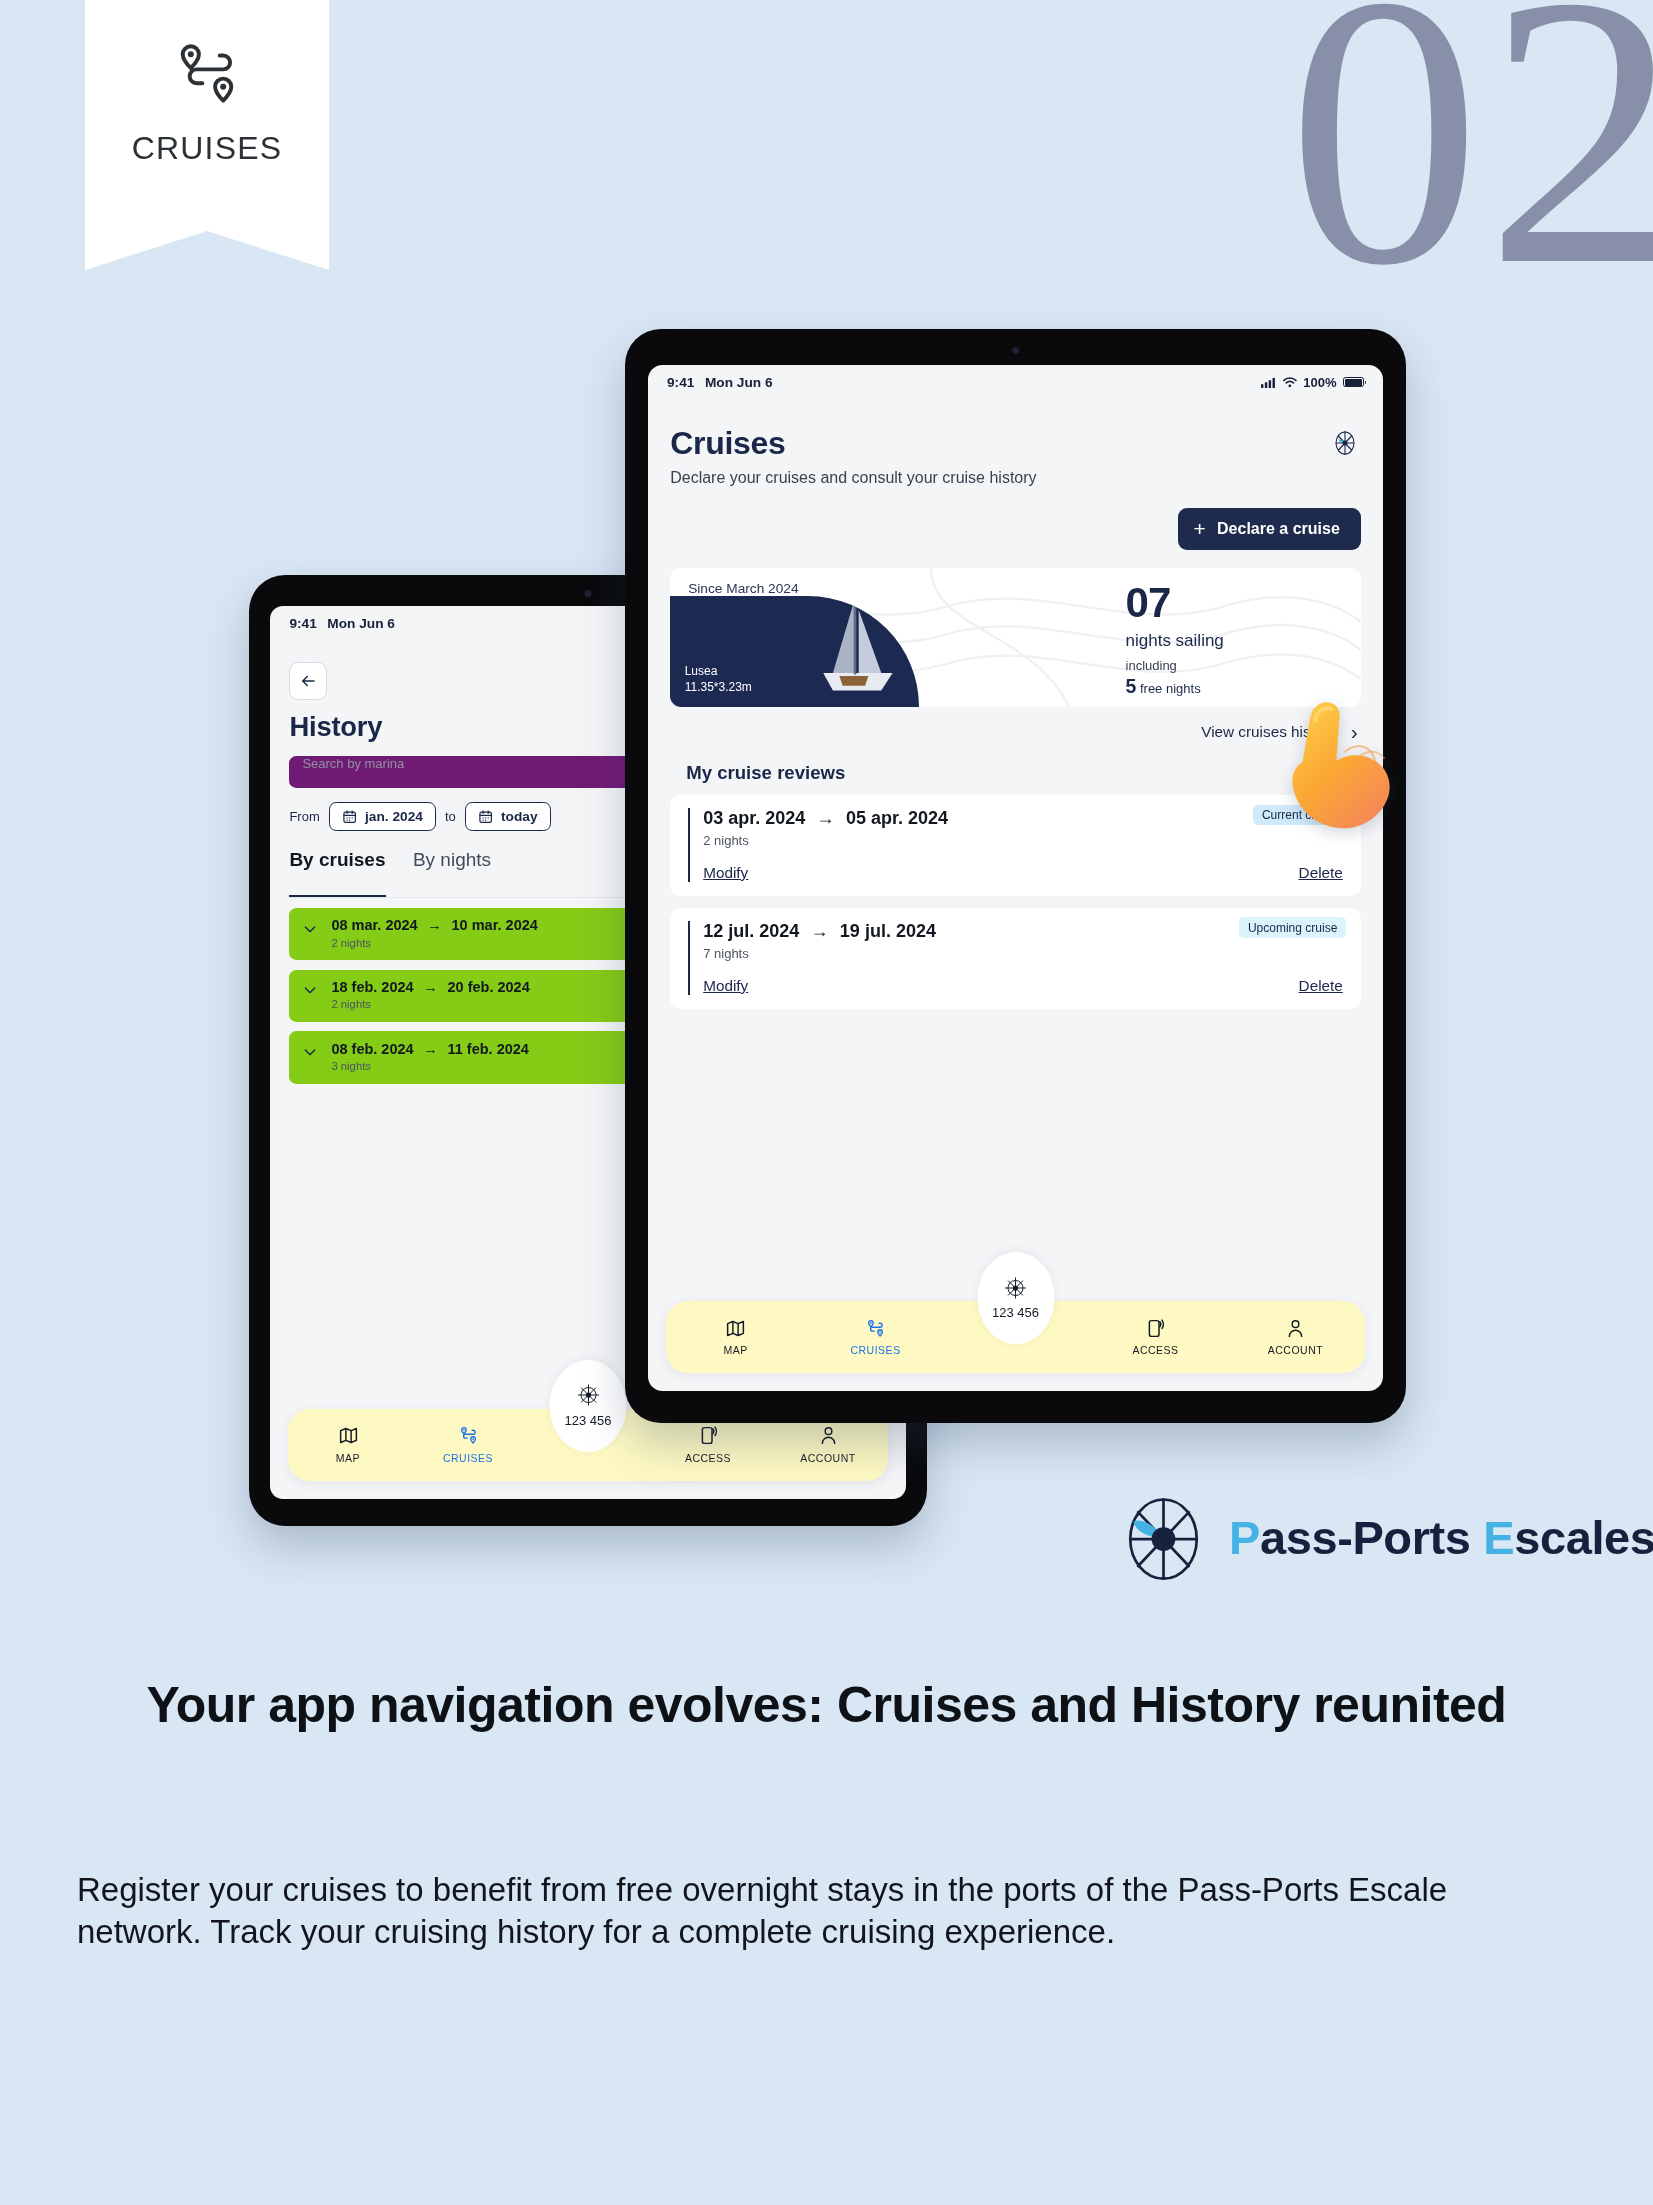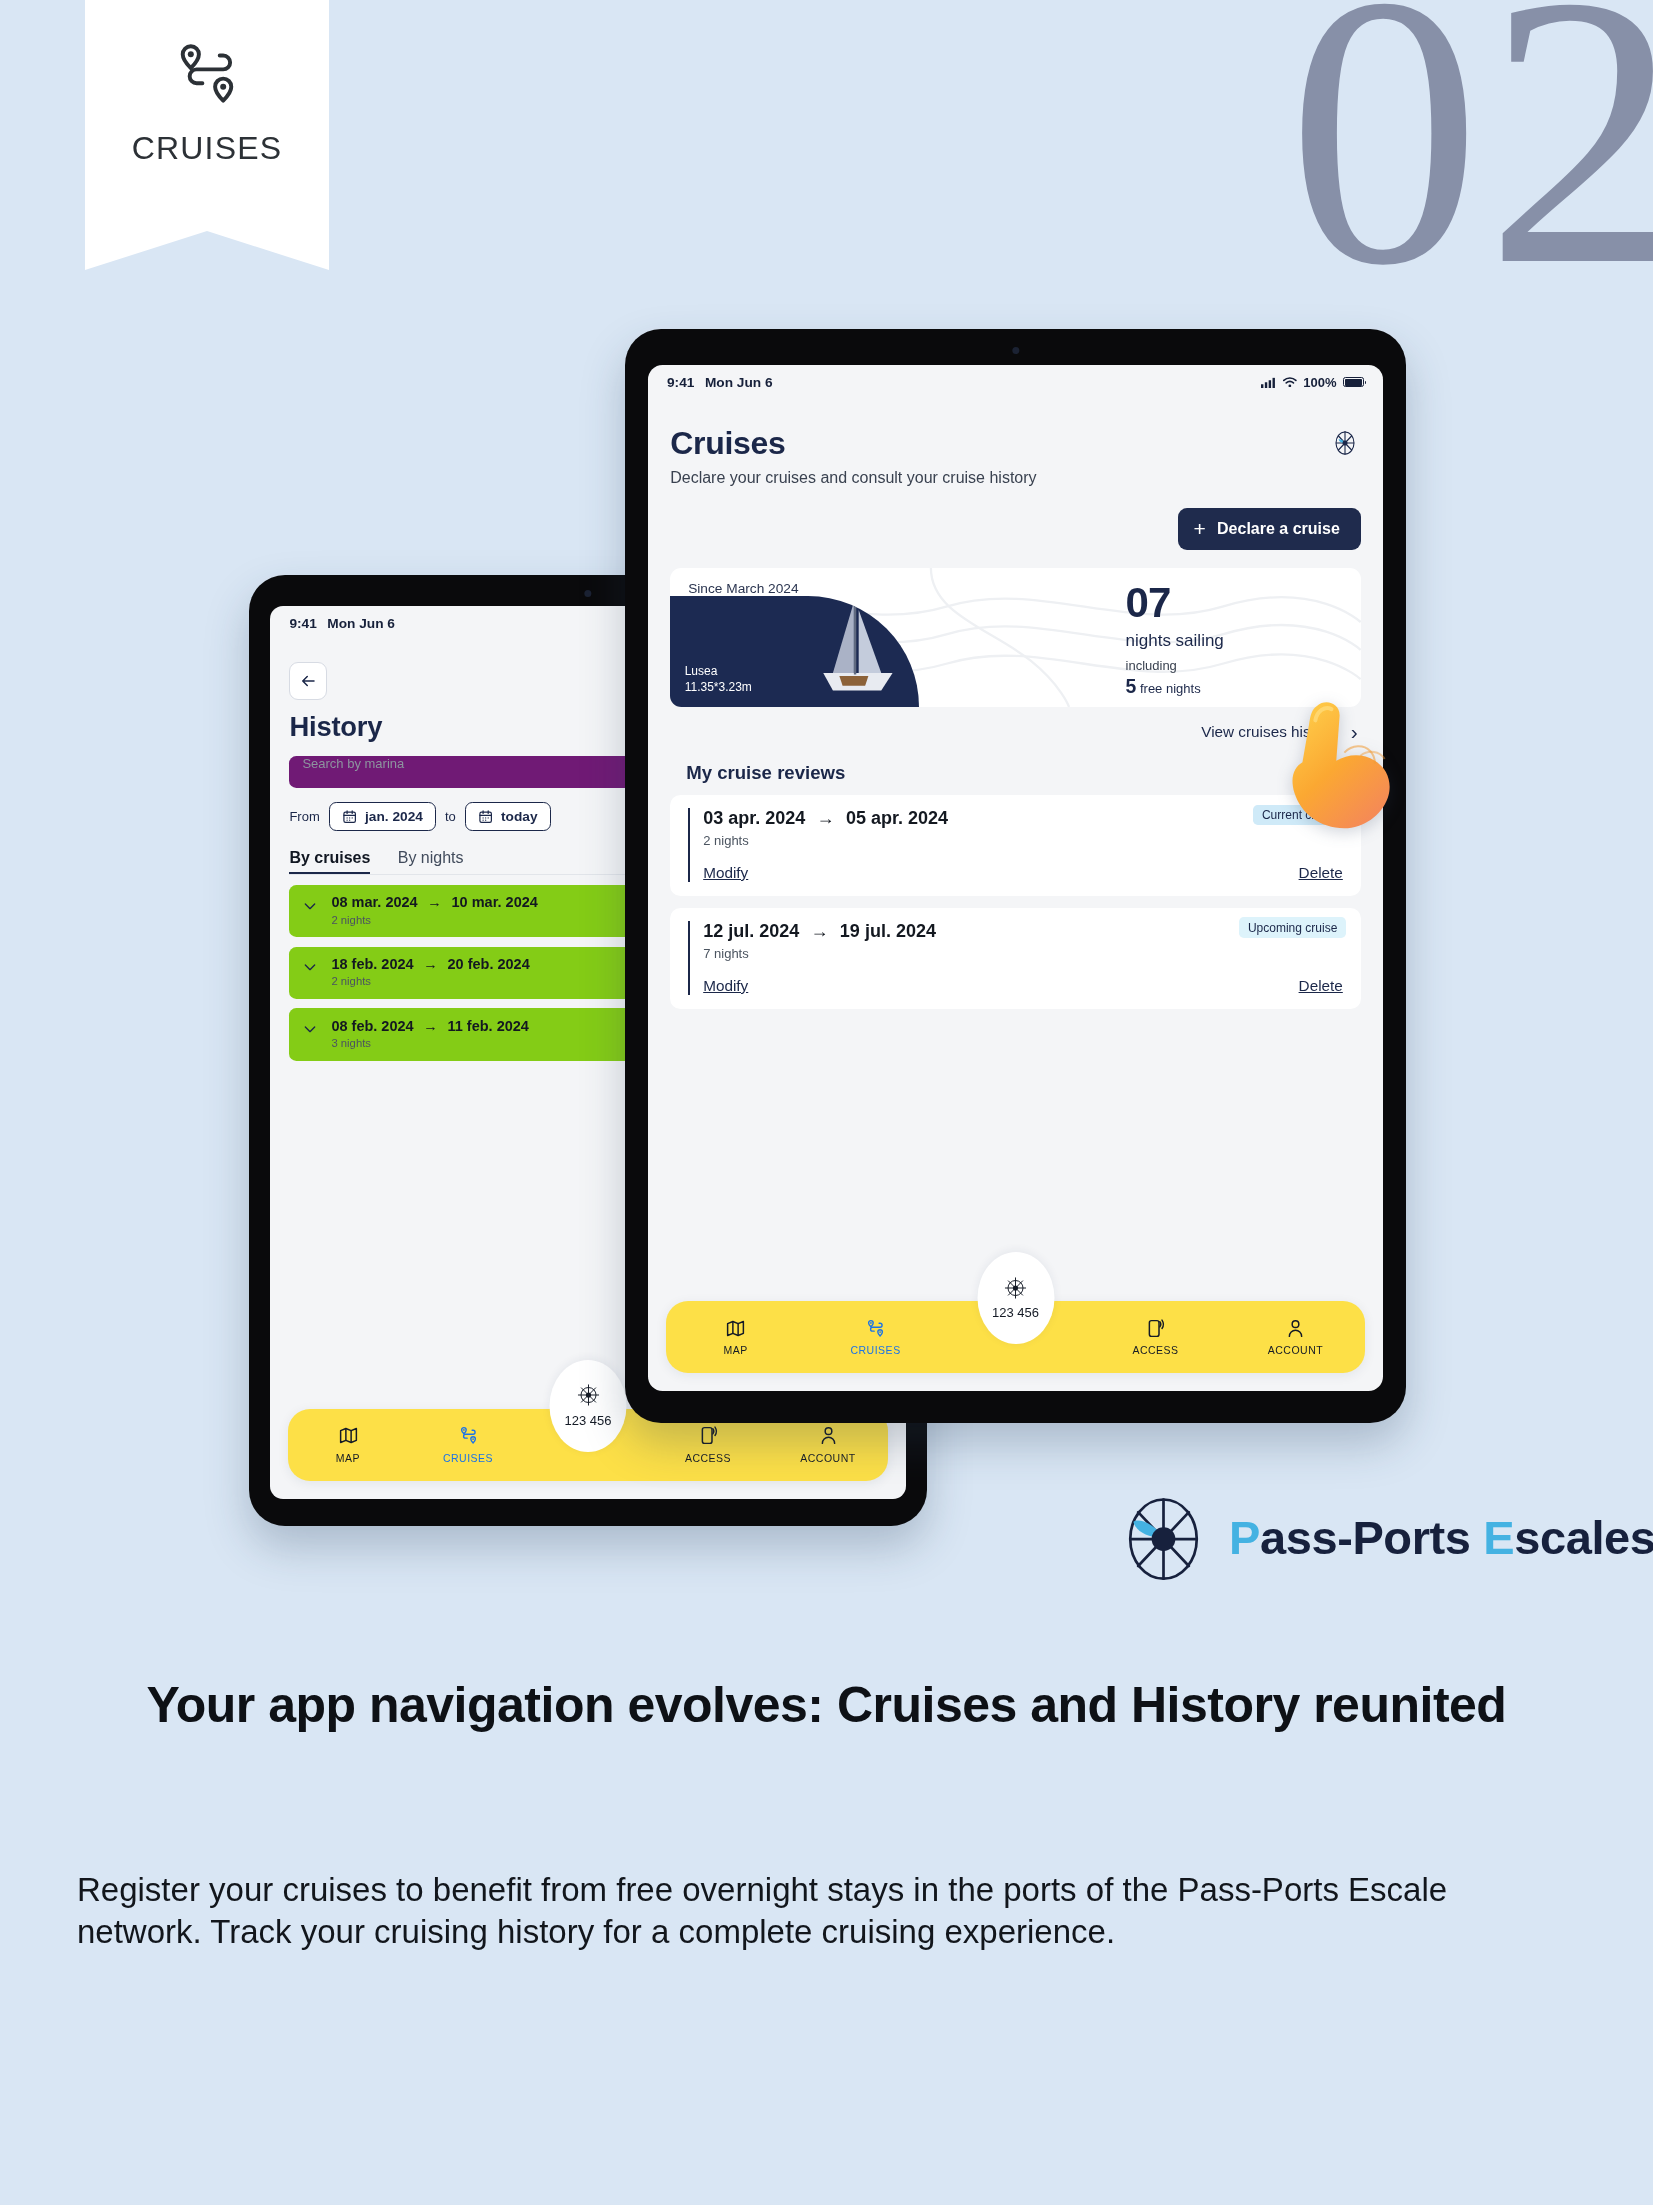--- a/index.html
+++ b/index.html
@@ -253,21 +253,21 @@
   .info-circ {
     width:19.4px;height:19.4px;border:1.3px solid #1b2749;border-radius:50%;
     display:flex;align-items:center;justify-content:center;
     font-size:12px;color:#1b2749;font-family:"Liberation Serif",serif;font-style:italic;
   }
 
   
   .navwrap { position:absolute; left:0; right:0; bottom: 18px; }
   .navbar {
     margin: 0 18px;
-    background:#fde047;
+    background:#fef9c3;
     border-radius: 22px;
     height: 72px;
     display:flex;
     align-items:center;
     box-shadow: 0 2.4px 11.3px rgba(30,45,80,.08);
   }
   .navitem {
     flex:1;
     display:flex; flex-direction:column; align-items:center; gap:5.7px;
     cursor:pointer;
@@ -316,21 +316,21 @@
     background:#ffffff;
     border:1.1px solid #1b2749;
     border-radius: 7.3px;
     padding: 5.7px 12px;
     display:flex; align-items:center; gap:8px;
     font-size: 13.7px; font-weight:600; color:#1b2749;
     cursor:pointer;
   }
   .cal-ico { width:15.3px; height:15.3px; }
   .tabs { display:flex; gap:27.4px; margin-top: 18px; border-bottom:0.8px solid #e2e5ea; }
-  .tab { font-size:16px; padding-bottom:5px; color:#414b5c; cursor:pointer;}
+  .tab { font-size:19px; padding-bottom:24px; color:#414b5c; cursor:pointer;}
   .tab.active { color:#111722; font-weight:700; border-bottom:2px solid #1b2749; }
   .hist-row {
     background:#84cc16;
     border-radius: 7.3px;
     margin-top: 9.7px;
     padding: 9.7px 13px 11.3px 13px;
     display:flex; align-items:flex-start; gap:13px;
     cursor:pointer;
   }
   .chev-d { width:16px; height:16px; margin-top:3.2px; flex:none;}

